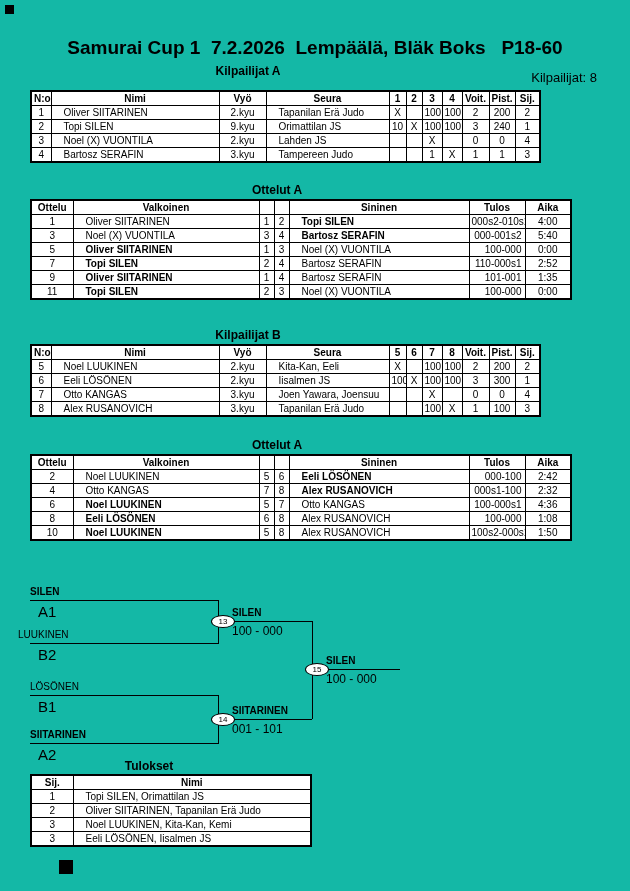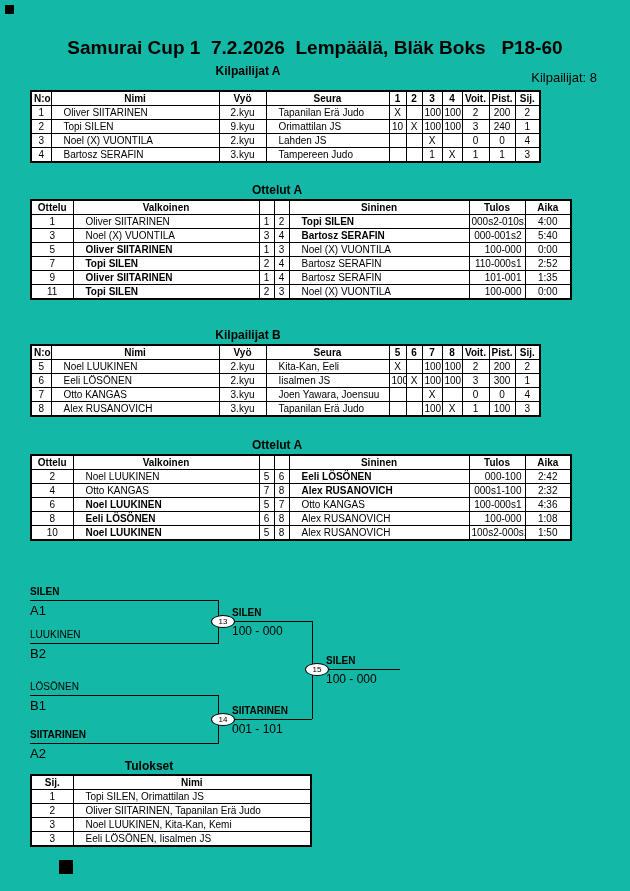--- a/index.html
+++ b/index.html
@@ -12,21 +12,21 @@
   table { position:absolute; border-collapse:collapse; table-layout:fixed; border:2px solid #000; background:#fff; }
   th,td { border:1px solid #000; font-size:10px; height:14px; line-height:13px; padding:0 2px; white-space:nowrap; overflow:hidden; }
   th { font-weight:bold; text-align:center; }
   .l { text-align:left; padding-left:12px; }
   .c { text-align:center; }
   .r { text-align:right; padding-right:3px; }
   .bold { font-weight:bold; }
   .hl { position:absolute; height:1px; background:#000; }
   .vl { position:absolute; width:1px; background:#000; }
   .bname { position:absolute; font-size:10px; white-space:nowrap; }
-  .seed { position:absolute; font-size:13px; }
+  .seed { position:absolute; font-size:15px;margin-left:8px; }
   .score { position:absolute; font-size:12px; white-space:pre; }
   .node { position:absolute; width:24px; height:13px; background:#fff; border:1px solid #000; border-radius:50%; font-size:8px; line-height:12px; text-align:center; z-index:2; }
 </style>
 </head>
 <body>
 
 <div class="page">
 
   <div class="mark" style="left:5px;top:5px;width:9px;height:9px"></div>
 
@@ -354,21 +354,21 @@
           <td class="c">1:50</td>
         </tr>
       </tbody>
   </table>
 
   <div>
 
     <span class="bname bold" style="left:30px;top:586px">SILEN</span>
     <div class="hl" style="left:30px;top:600px;width:189px"></div>
     <span class="seed" style="left:30px;top:603px">A1</span>
-    <span class="bname" style="left:30px;top:629px">LUUKINEN</span>
+    <span class="bname" style="left:18px;top:629px">LUUKINEN</span>
     <div class="hl" style="left:30px;top:643px;width:189px"></div>
     <span class="seed" style="left:30px;top:646px">B2</span>
     <div class="vl" style="left:218px;top:600px;height:44px"></div>
     <div class="hl" style="left:218px;top:621px;width:94px"></div>
     <div class="node" style="left:211px;top:615px">13</div>
     <span class="bname bold" style="left:232px;top:607px">SILEN</span>
     <span class="score" style="left:232px;top:624px">100 - 000</span>
 
     <span class="bname" style="left:30px;top:681px">LÖSÖNEN</span>
     <div class="hl" style="left:30px;top:695px;width:189px"></div>

